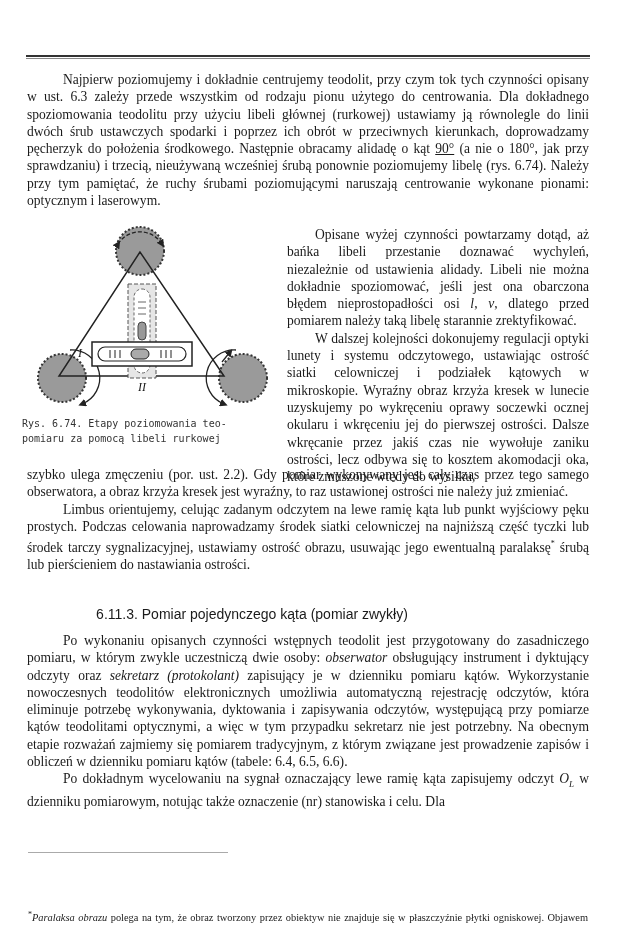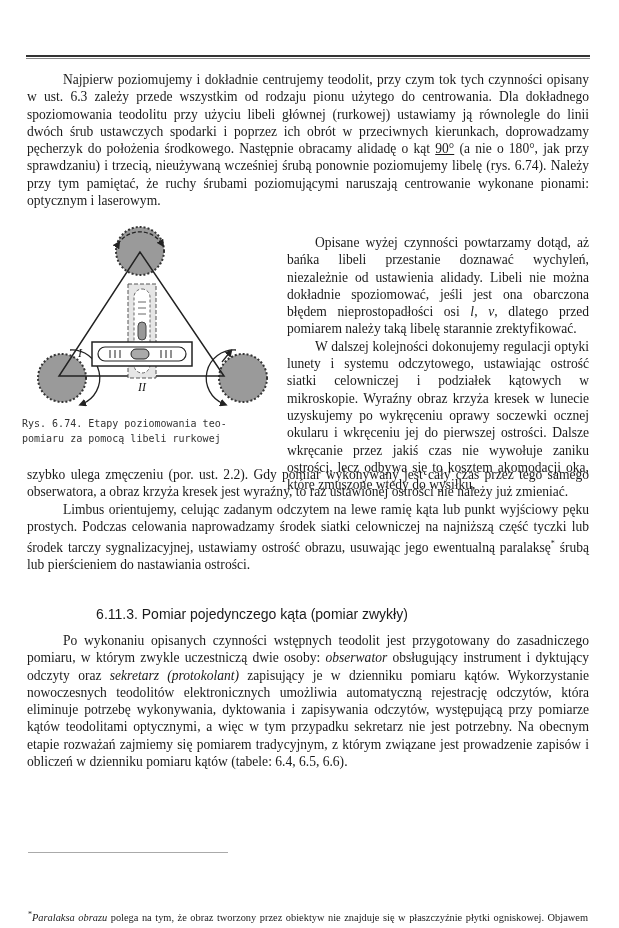--- a/index.html
+++ b/index.html
@@ -11,21 +11,21 @@
   .page-num { position: absolute; left: 0; top: 0; font-weight: bold; font-size: 19px; letter-spacing: -0.5px; }
   .running-title { position: absolute; left: 0; width: 562px; top: 2px; text-align: center; font-style: italic; font-size: 14.5px; }
   .header-rule { position: absolute; left: 26px; top: 55px; width: 564px; height: 0; border-top: 2px solid #333; }
   .header-rule2 { position: absolute; left: 26px; top: 58px; width: 564px; height: 0; border-top: 1px solid #888; }
 
   .body-text { position: absolute; left: 27px; width: 562px; font-size: 13.55px; line-height: 17.3px; text-align: justify; }
   .body-text p { margin: 0; text-indent: 36px; }
   .noindent { text-indent: 0 !important; }
 
   #block1 { top: 71px; }
-  #block2 { top: 226px; left: 287px; width: 302px; margin-top: 8px; }
+  #block2 { top: 226px; left: 287px; width: 302px; }
   #block2 p { text-indent: 28px; }
   #block2 p.first { text-indent: 0; }
   #block3 { top: 449px; }
 
   .figure { position: absolute; left: 28px; top: 222px; width: 248px; height: 190px; }
   .figcaption { position: absolute; left: 22px; top: 416px; width: 260px; 
                 font-family: "DejaVu Sans Mono", "Liberation Mono", monospace; font-size: 10px; line-height: 15px; color: #333; }
 
   .section-title { position: absolute; left: 0; width: 504px; top: 606px; text-align: center;
                    font-family: "Liberation Sans", "DejaVu Sans", sans-serif; font-size: 14px; }
@@ -111,20 +111,21 @@
 
   <div class="body-text" id="block3" style="top:466px;">
     <p class="noindent">szybko ulega zmęczeniu (por. ust. 2.2). Gdy pomiar wykonywany jest cały czas przez tego samego obserwatora, a obraz krzyża kresek jest wyraźny, to raz ustawionej ostrości nie należy już zmieniać.</p>
     <p><span>Limbus orientujemy, celując zadanym odczytem na lewe ramię kąta lub punkt wyjściowy pęku prostych. Podczas celowania naprowadzamy środek siatki celowniczej na najniższą część tyczki lub środek tarczy sygnalizacyjnej, ustawiamy ostrość obrazu, usuwając jego ewentualną paralaksę</span><sup class="ref">*</sup><span> śrubą lub pierścieniem do nastawiania ostrości.</span></p>
   </div>
 
   <div class="section-title">6.11.3. Pomiar pojedynczego kąta (pomiar zwykły)</div>
 
   <div class="body-text" id="block4">
     <p><span>Po wykonaniu opisanych czynności wstępnych teodolit jest przygotowany do zasadniczego pomiaru, w którym zwykle uczestniczą dwie osoby: </span><i>obserwator</i><span> obsługujący instrument i dyktujący odczyty oraz </span><i>sekretarz (protokolant)</i><span> zapisujący je w dzienniku pomiaru kątów. Wykorzystanie nowoczesnych teodolitów elektronicznych umożliwia automatyczną rejestrację odczytów, która eliminuje potrzebę wykonywania, dyktowania i zapisywania odczytów, występującą przy pomiarze kątów teodolitami optycznymi, a więc w tym przypadku sekretarz nie jest potrzebny. Na obecnym etapie rozważań zajmiemy się pomiarem tradycyjnym, z którym związane jest prowadzenie zapisów i obliczeń w dzienniku pomiaru kątów (tabele: 6.4, 6.5, 6.6).</span></p>
+    <p><span>Po dokładnym wycelowaniu na sygnał oznaczający lewe ramię kąta zapisujemy odczyt </span><i>O</i><sub style="font-size:9px;font-style:italic">L</sub><span> w dzienniku pomiarowym, notując także oznaczenie (nr) stanowiska i celu. Dla</span></p>
   </div>
 
   <div class="foot-rule"></div>
   <div class="footnote">
     <span class="fn-mark">*</span><i>Paralaksa obrazu</i><span> polega na tym, że obraz tworzony przez obiektyw nie znajduje się w płaszczyźnie płytki ogniskowej. Objawem paralaksy jest przemieszczanie się obrazu przedmiotu względem krzyża podczas zmiany pozycji oka przy okularze lunety.</span>
   </div>
 
 </div>
 
 </body></html>

